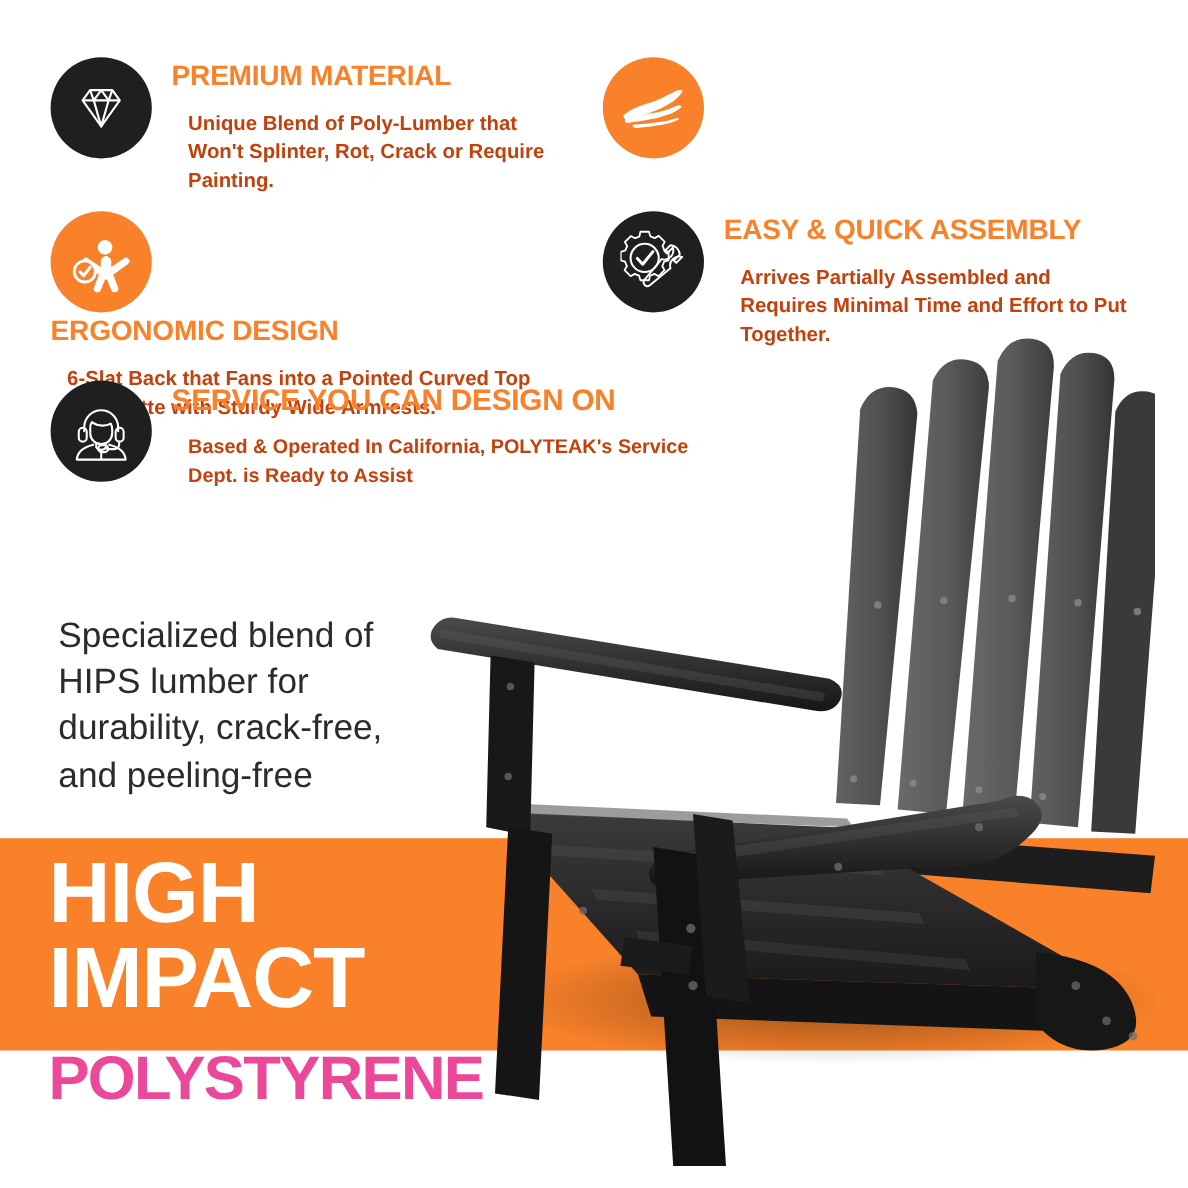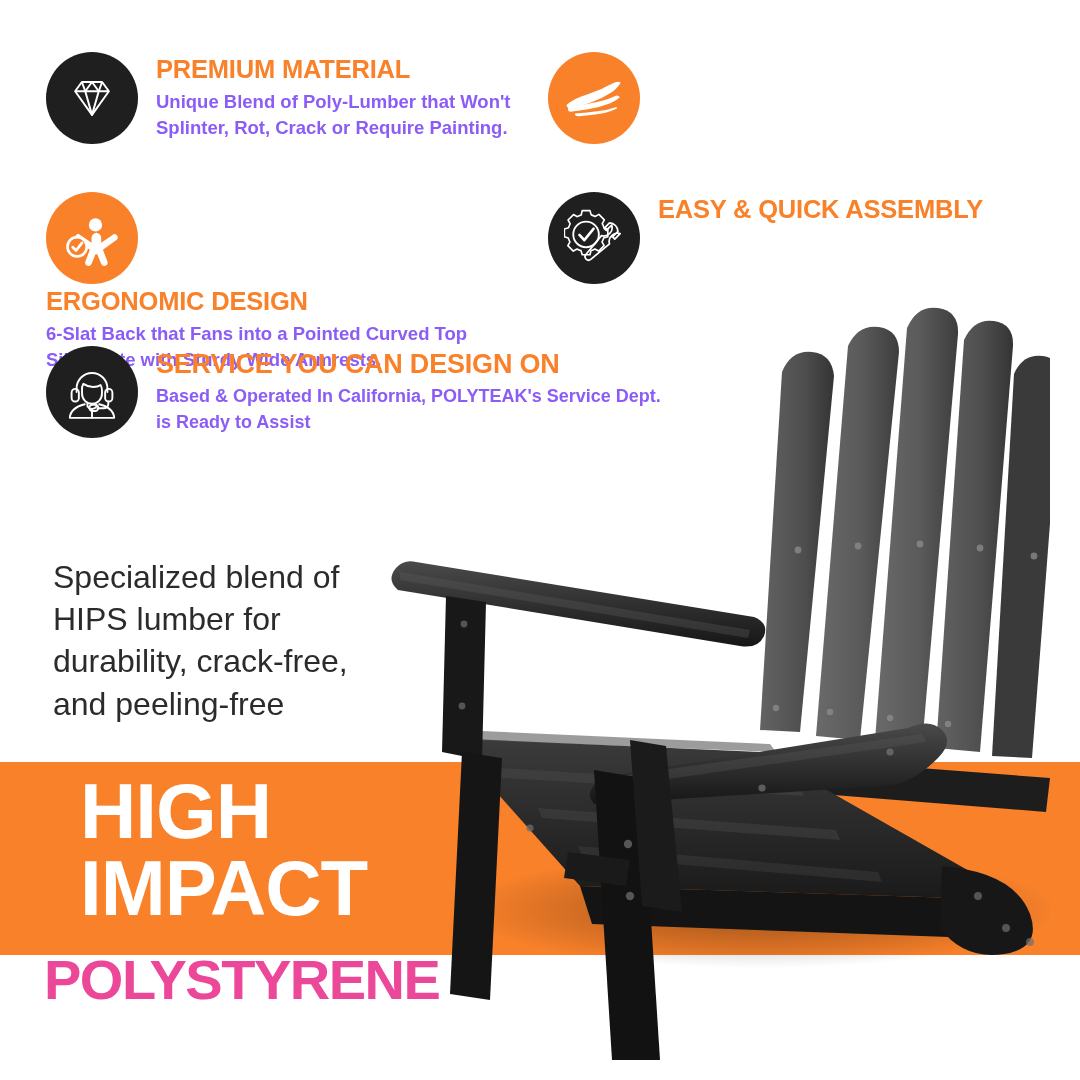--- a/index.html
+++ b/index.html
@@ -45,25 +45,25 @@
   .f-title {
     color: #F9812A;
     font-size: 25.5px;
     font-weight: bold;
     letter-spacing: -0.2px;
     line-height: 1.08;
     margin: 0 0 5px 0;
     white-space: nowrap;
   }
   .f-desc {
-    color: #8b5cf6;
+    color: #c2410c;
     font-size: 18.5px;
     font-weight: bold;
     line-height: 1.42;
-    margin: 0;
+    margin: 15px;
   }
 
   
   #feature-premium   { left: 46px;  top: 52px;  width: 470px; }
   #feature-ergonomic { left: 46px;  top: 192px; width: 480px; flex-direction: column; }
   #feature-truecolor { left: 548px; top: 52px;  width: 500px; }
   #feature-assembly  { left: 548px; top: 192px; width: 500px; }
   #feature-service   { left: 46px;  top: 346px; width: 620px; }
   #feature-service .f-title { font-size: 27px; }
   #feature-service .f-desc  { font-size: 18px; }
@@ -94,21 +94,20 @@
     position: absolute;
     left: 44px;
     top: 773px;
     width: 620px;
     color: #ffffff;
     font-size: 78px;
     font-weight: bold;
     line-height: 0.99;
     letter-spacing: -1px;
     z-index: 6;
-    margin-left: 36px;
   }
   #band-headline .l2 { display: block; }
   #subhead {
     position: absolute;
     left: 44px;
     top: 952px;
     color: #ec4899;
     font-size: 56px;
     font-weight: bold;
     letter-spacing: -1.5px;
@@ -294,20 +293,21 @@
       <div class="f-icon dark">
         <svg width="60" height="60" viewBox="0 0 68 68" fill="none" stroke="#ffffff" stroke-width="2.1" stroke-linejoin="round" stroke-linecap="round">
           <path d="M28 8 h10 l1.6 5.4 a19 19 0 0 1 5 2.1 l4.9 -2.7 7 7 -2.7 4.9 a19 19 0 0 1 2.1 5 L61 31.5 v10 l-5.4 1.6 a19 19 0 0 1 -2.1 5 l2.7 4.9 -7 7 -4.9 -2.7 a19 19 0 0 1 -5 2.1 L38 64.8 h-10 l-1.6 -5.4 a19 19 0 0 1 -5 -2.1 l-4.9 2.7 -7 -7 2.7 -4.9 a19 19 0 0 1 -2.1 -5 L5 41.5 v-10 l5.4 -1.6 a19 19 0 0 1 2.1 -5 l-2.7 -4.9 7 -7 4.9 2.7 a19 19 0 0 1 5 -2.1 Z" transform="translate(-4,-4) scale(0.88)"></path>
           <circle cx="25" cy="30" r="14.5"></circle>
           <path d="M17.5 30.5 L23 36.5 L33.5 23.5" stroke-width="3"></path>
           <path d="M53 16 l-6.5 6.5 2.6 2.6 L55.6 18.6 a10 10 0 0 1 -12.3 12.7 L24.5 54 a4.2 4.2 0 0 0 5.9 5.9 L53 41.2 A10 10 0 0 1 65.8 28.9 L59.3 35.4 56.7 32.8 63.2 26.3 A10.5 10.5 0 0 0 53 16 Z" transform="translate(-2,0) scale(0.94) translate(4,2)"></path>
         </svg>
       </div>
       <div class="f-text">
         <p class="f-title">EASY &amp; QUICK ASSEMBLY</p>
+        <p class="f-desc">Arrives Partially Assembled and Requires Minimal Time and Effort to Put Together.</p>
       </div>
     </div>
 
     <div class="feature" id="feature-service">
       <div class="f-icon dark">
         <svg width="58" height="58" viewBox="0 0 64 64" fill="none" stroke="#ffffff" stroke-width="2.1" stroke-linecap="round" stroke-linejoin="round">
           <path d="M15 32 v-4 a17 17 0 0 1 34 0 v4"></path>
           <rect x="9.5" y="28.5" width="8" height="14" rx="4"></rect>
           <rect x="46.5" y="28.5" width="8" height="14" rx="4"></rect>
           <path d="M21 30 v4 a11 11 0 0 0 22 0 v-4 a11 11 0 0 0 -1.5 -5.6 c-4 2.4 -12 3.4 -19 -1.4 A11 11 0 0 0 21 30 Z"></path>

